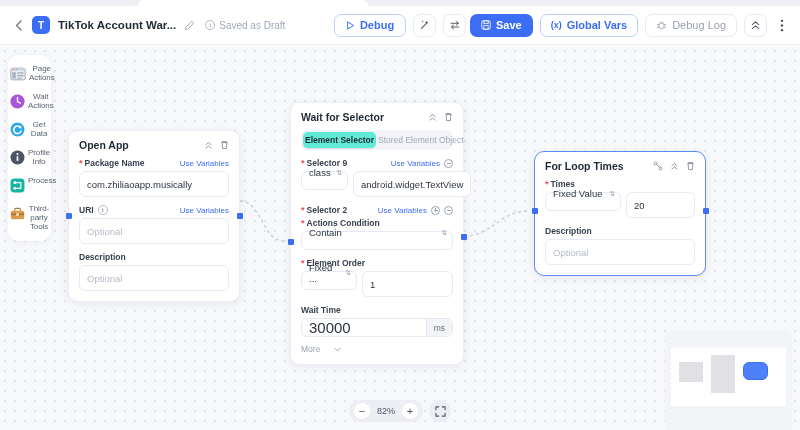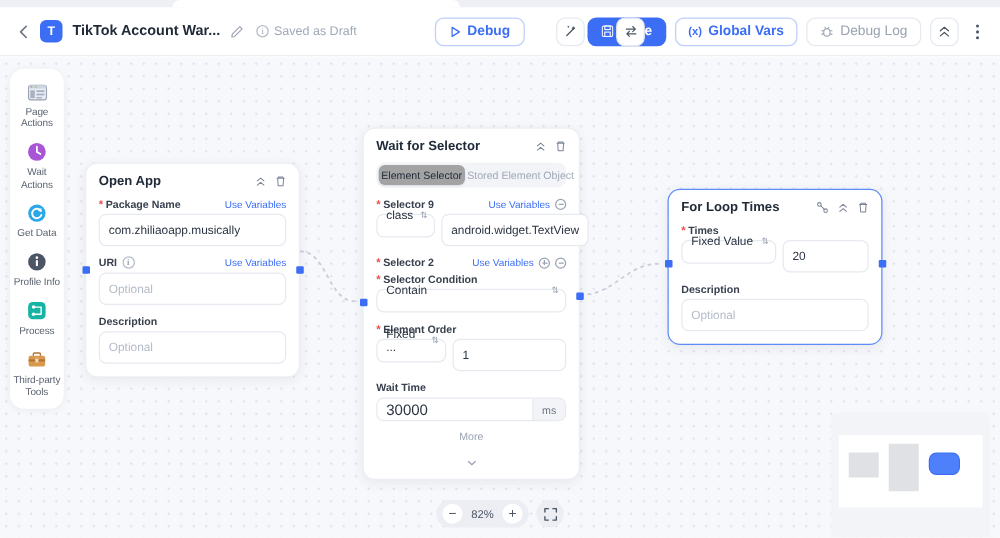--- a/index.html
+++ b/index.html
@@ -48,21 +48,21 @@
     color: #a0a8b8; font-size: 10px; white-space: nowrap;
   }
   .info-circle {
     width: 10px; height: 10px; border: 1px solid #b4bbc8; border-radius: 50%;
     font-size: 7px; line-height: 9px; text-align: center; color: #9aa3b2;
     font-family: "Liberation Serif", serif; flex: none;
   }
 
   .header-center {
     position: absolute; left: 50%; transform: translateX(-50%);
-    display: flex; align-items: center; gap: 25px; margin-left: 32px;
+    display: flex; align-items: center; gap: 7px;
   }
   .btn {
     display: flex; align-items: center; gap: 5px;
     height: 23px; border-radius: 7px; font-size: 11px; cursor: pointer;
     white-space: nowrap;
   }
   .btn-debug {
     padding: 0 11px; border: 1px solid #bcd0fb; color: #3b6ef5;
     background: #fff; font-weight: bold;
   }
@@ -98,21 +98,21 @@
 
   
   .palette {
     position: absolute; left: 8px; top: 9px; width: 43px;
     background: #fff; border-radius: 11px;
     box-shadow: 0 1px 6px rgba(40,50,80,.07);
     padding: 9px 0 9px; display: flex; flex-direction: column; align-items: center;
     gap: 9px;
   }
   .pal-item {
-    width: 41px; display: flex; flex-direction: column; align-items: center;
+    width: 41px; display: flex; 
     gap: 2px; cursor: pointer;
   }
   .pal-ico { width: 19px; height: 19px; display: flex; align-items: center; justify-content: center; }
   .pal-label {
     font-size: 8px; color: #5b6472; text-align: center; line-height: 1.15;
     letter-spacing: -.1px;
   }
 
   
   .node {
@@ -171,37 +171,36 @@
 
   .segmented {
     display: flex; background: #f2f4f8; border-radius: 7px; padding: 2px;
     margin-bottom: 8px;
   }
   .seg {
     flex: 1; text-align: center; font-size: 8.5px; padding: 3px 2px;
     border-radius: 5px; color: #a0a8b8; cursor: pointer; white-space: nowrap;
   }
   .seg.active {
-    background: #a3a3a3; color: #1f2937; font-weight: normal;
+    background: #5eead4; color: #1f2937; font-weight: bold;
     box-shadow: 0 1px 2px rgba(40,50,80,.10);
   }
 
   .input-suffix {
     display: flex; align-items: center; height: 19px; border: 1px solid #e6e9ef;
     border-radius: 6px; overflow: hidden; margin-bottom: 7px; background: #fff;
   }
-  .input-suffix .val { flex: 1; padding: 0 7px; font-size: 12px; color: #2b3442; }
+  .input-suffix .val { flex: 1; padding: 0 7px; font-size: 15px; color: #2b3442; }
   .input-suffix .unit {
     background: #f2f4f8; color: #6b7280; font-size: 8.5px; padding: 0 7px;
     height: 100%; display: flex; align-items: center; border-left: 1px solid #e6e9ef;
   }
   .more {
     font-size: 8.5px; color: #9aa3b2; display: flex; align-items: center; gap: 14px;
     cursor: pointer;
-    flex-direction: column;
   }
 
   .handle {
     position: absolute; width: 6px; height: 6px; background: #3b6ef5;
     border-radius: 1px; cursor: crosshair;
   }
   .h-l { left: -3.5px; top: 50%; margin-top: -3px; }
   .h-r { right: -3.5px; top: 50%; margin-top: -3px; }
 
   
@@ -490,21 +489,21 @@
         <span class="lbl-right">
           <span class="use-vars">Use Variables</span>
           <span class="circ-btn plus"></span>
           <span class="circ-btn"></span>
         </span>
       </div>
 
       <div class="field-label">
         <span class="lbl-left">
             <span class="req">*</span>
-            <span>Selector Condition</span>
+            <span>Actions Condition</span>
           </span>
       </div>
       <div class="sel" style="width:100%;margin-bottom:8px;">
         <span>Contain</span>
         <span class="caret">⇅</span>
       </div>
 
       <div class="field-label">
         <span class="lbl-left">
             <span class="req">*</span>

